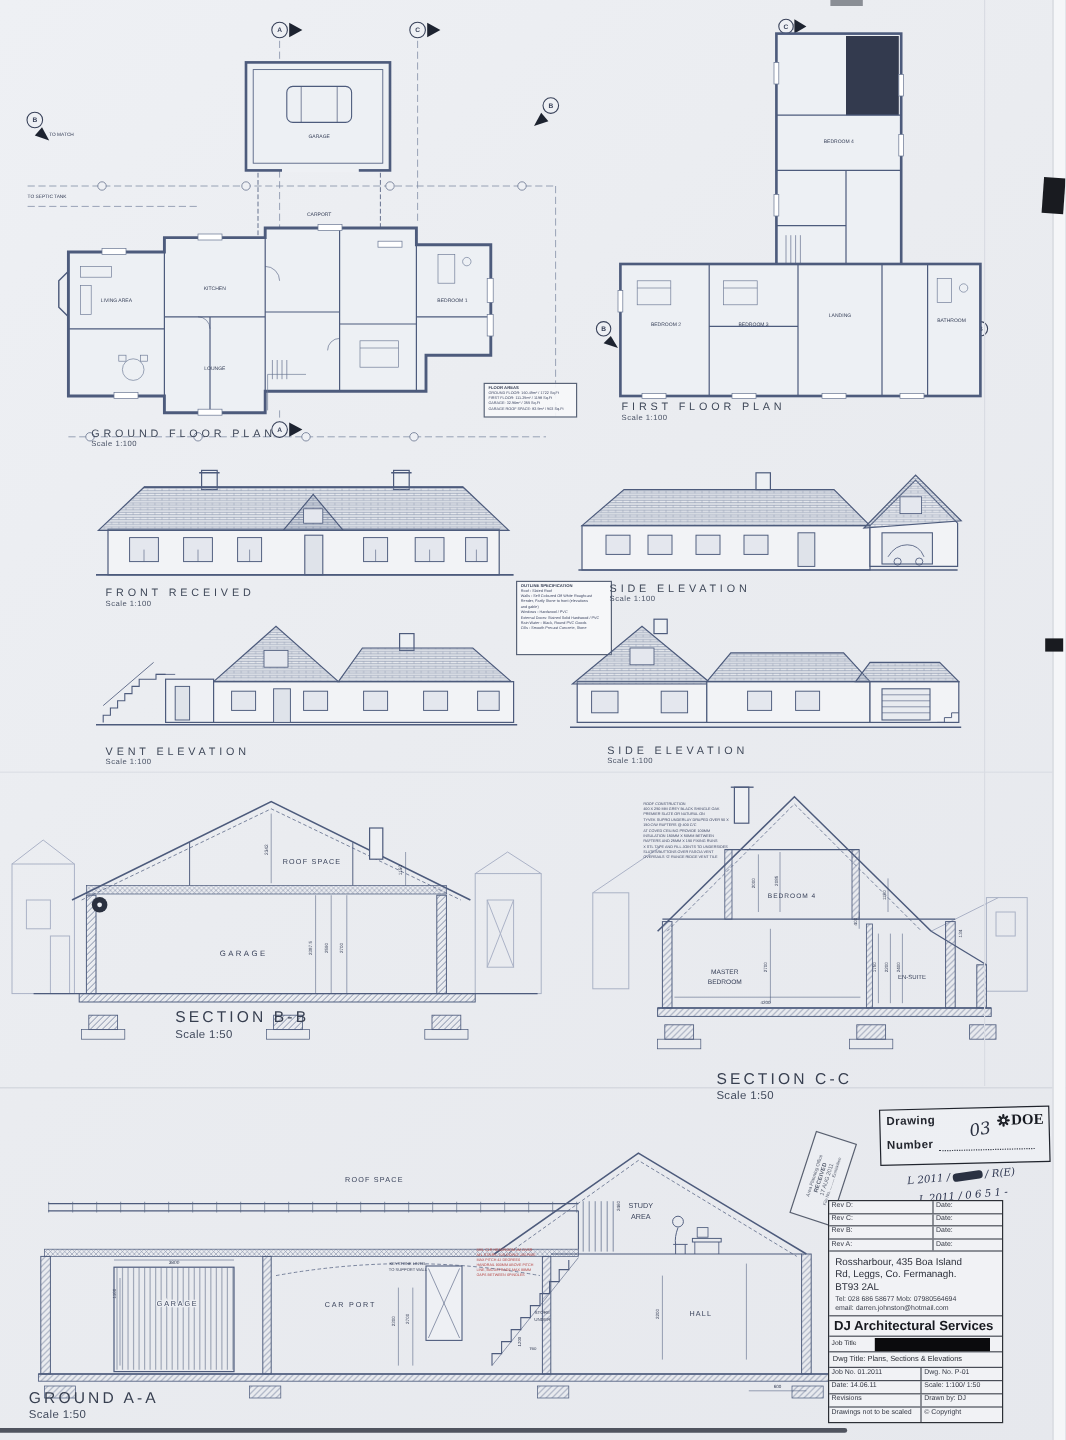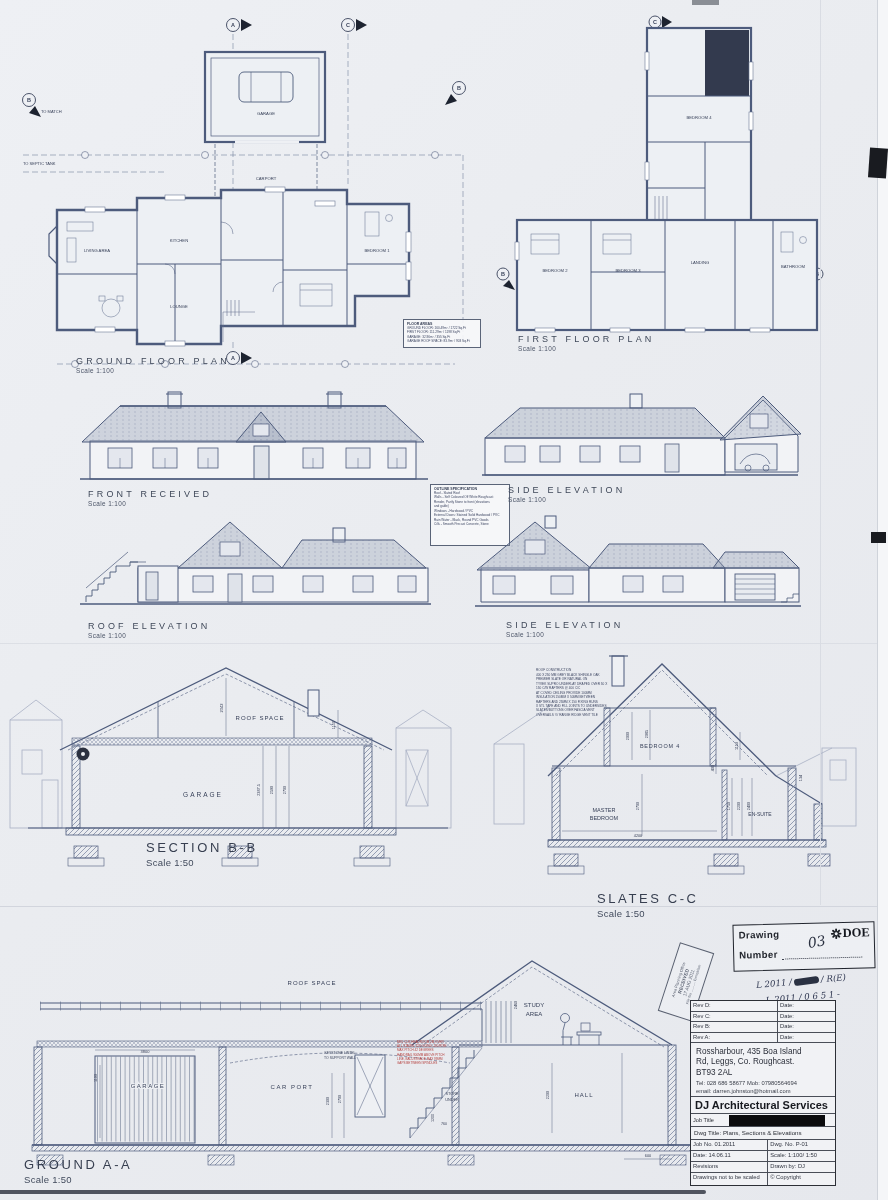--- a/index.html
+++ b/index.html
@@ -338,21 +338,21 @@
           <rect x="175" y="70" width="20" height="16"></rect>
         <rect x="225" y="70" width="20" height="16"></rect>
           <rect x="275" y="70" width="20" height="16"></rect>
         <rect x="320" y="70" width="18" height="16"></rect>
       </g>
       <rect x="150" y="68" width="14" height="28" fill="#dfe3ea" stroke-width=".8"></rect>
       <path d="M2,98 H353" stroke-width="1.3"></path>
     </g>
   </svg>
   <div class="abs" style="left:88px;top:621px">
-    <div class="h-title">ROOF ELEVATION</div>
+    <div class="h-title">VENT ELEVATION</div>
     <div class="h-scale">Scale 1:100</div>
   </div>
 
   <svg class="abs" style="left:473px;top:512px" width="332" height="104" viewBox="0 0 332 104">
     <g fill="none" stroke="#4d5b7c">
       <rect x="72" y="4" width="11" height="12" stroke-width="1" fill="#edf0f4"></rect>
       <polygon points="8,56 116,56 116,90 8,90" fill="#f2f3f6" stroke-width="1"></polygon>
       <polygon points="4,58 62,10 120,58" fill="url(#slate)" stroke-width="1"></polygon>
       <rect x="52" y="28" width="20" height="14" fill="#e4e7ee" stroke-width=".7"></rect>
       <rect x="116" y="56" width="136" height="34" stroke-width="1" fill="#f2f3f6"></rect>
@@ -480,21 +480,21 @@
       <div class="tinyline">150 C/W RAFTERS @ 400 C/C</div>
       <div class="tinyline">AT COVED CEILING PROVIDE 100MM</div>
       <div class="tinyline">INSULATION 150MM X 50MM BETWEEN</div>
       <div class="tinyline">RAFTERS AND 25MM X 150 FIXING RUNS</div>
       <div class="tinyline">X STL TAPE AND FILL JOINTS TO UNDERSIDES</div>
       <div class="tinyline">SLATES/BUTTONS OVER FASCIA VENT</div>
       <div class="tinyline">OVERSAILS 'G' RANGE RIDGE VENT TILE</div>
     </div>
   </div>
   <div class="abs" style="left:597px;top:891px">
-    <div class="sec-title">SLATES C-C</div>
+    <div class="sec-title">SECTION C-C</div>
     <div class="sec-scale">Scale 1:50</div>
   </div>
 
   <svg class="abs" style="left:12px;top:933px" width="695" height="237" viewBox="0 0 695 237">
     <g fill="none" stroke="#4d5b7c">
       <path d="M28,70 H470 M28,76 H470" stroke-width="1"></path>
       <path d="M28,73 H470" stroke="#5a6784" stroke-width="9" stroke-dasharray="1 19" opacity=".55"></path>
       <rect x="25" y="108" width="445" height="6" fill="url(#hatchx)" stroke-width=".6"></rect>
       <path d="M400,112 L520,28 L660,112" stroke-width="1.3"></path>
       <path d="M408,114 L520,34 L652,114" stroke-width=".6" stroke-dasharray="3 2"></path>
@@ -610,21 +610,21 @@
     <div class="tb-row" style="height:10.5px">
       <div class="tb-c rev-l">Rev B:</div>
       <div class="tb-c rev-r">Date:</div>
     </div>
     <div class="tb-row" style="height:10.5px">
       <div class="tb-c rev-l">Rev A:</div>
       <div class="tb-c rev-r">Date:</div>
     </div>
     <div class="tb-row addr" style="display:block">
       <div class="a">Rossharbour, 435 Boa Island</div>
-      <div class="a">Rd, Leggs, Co. Roughcast.</div>
+      <div class="a">Rd, Leggs, Co. Fermanagh.</div>
       <div class="a">BT93 2AL</div>
       <div class="t">Tel: 028 686 58677  Mob: 07980564694</div>
       <div class="t">email: darren.johnston@hotmail.com</div>
     </div>
     <div class="tb-row">
       <div class="company">DJ Architectural Services</div>
     </div>
     <div class="tb-row jobrow">
       <div class="lbl">Job Title</div>
       <div class="redact"></div>

